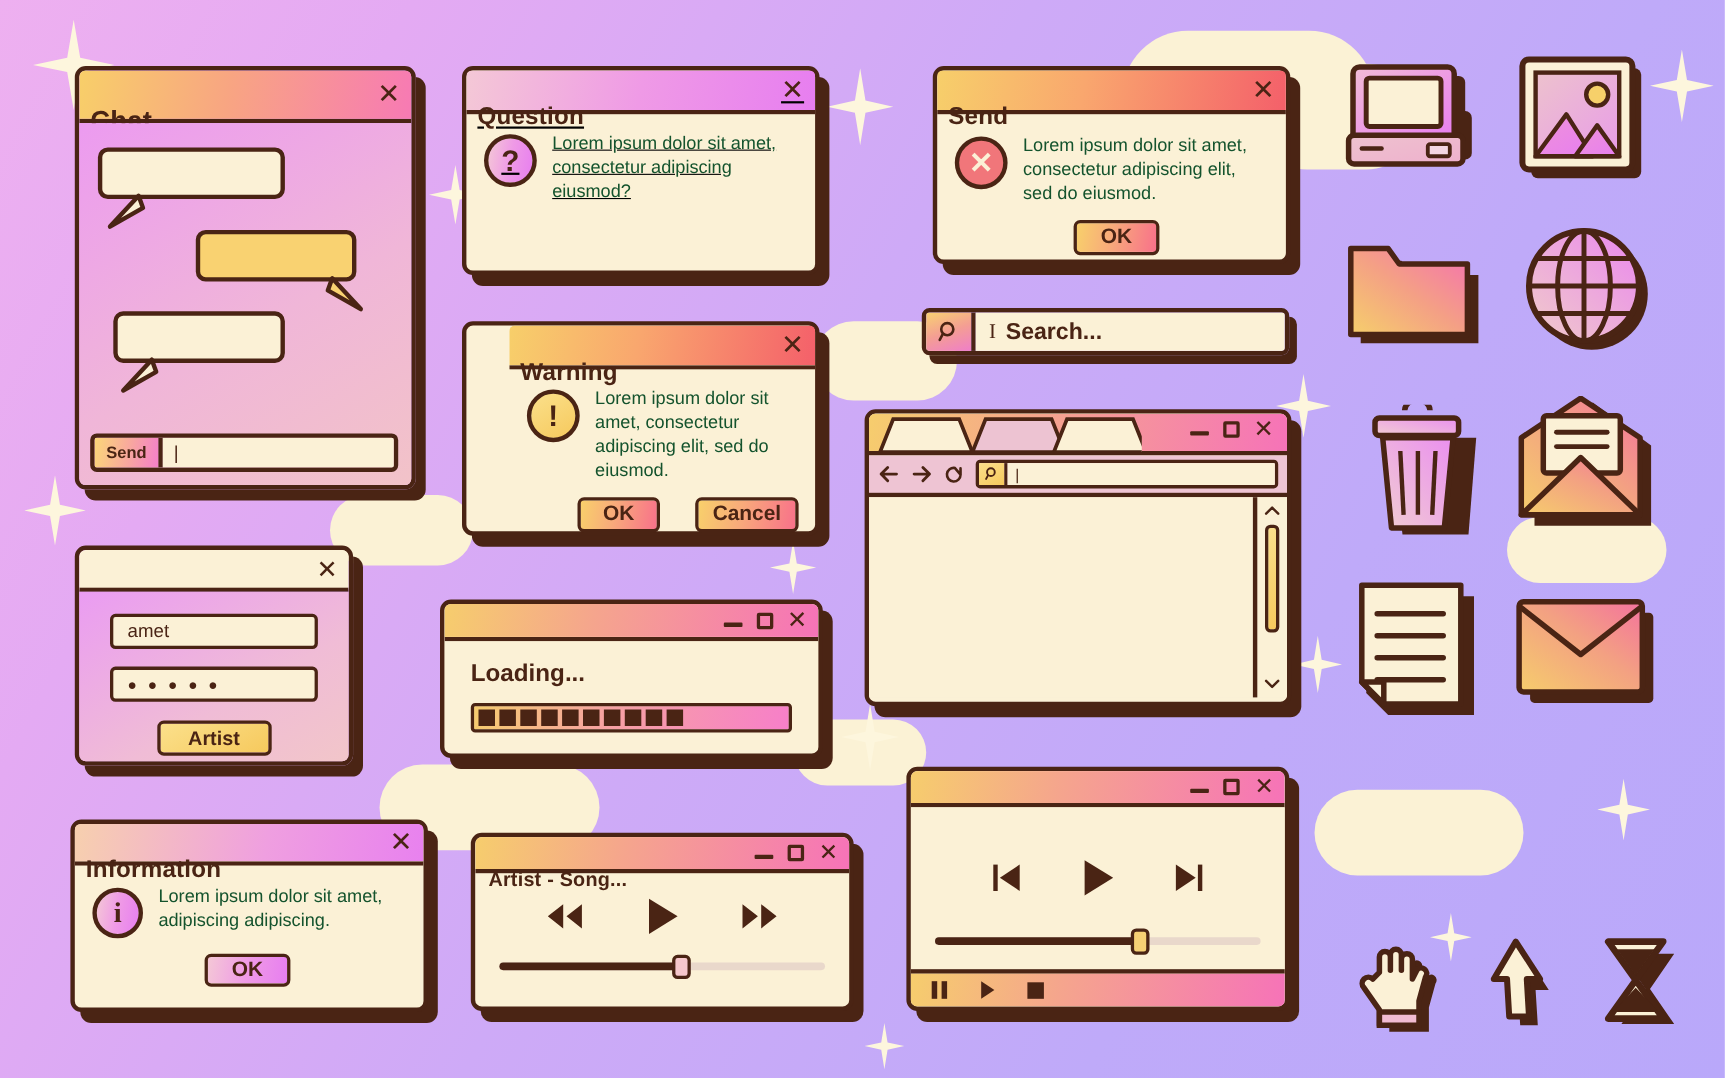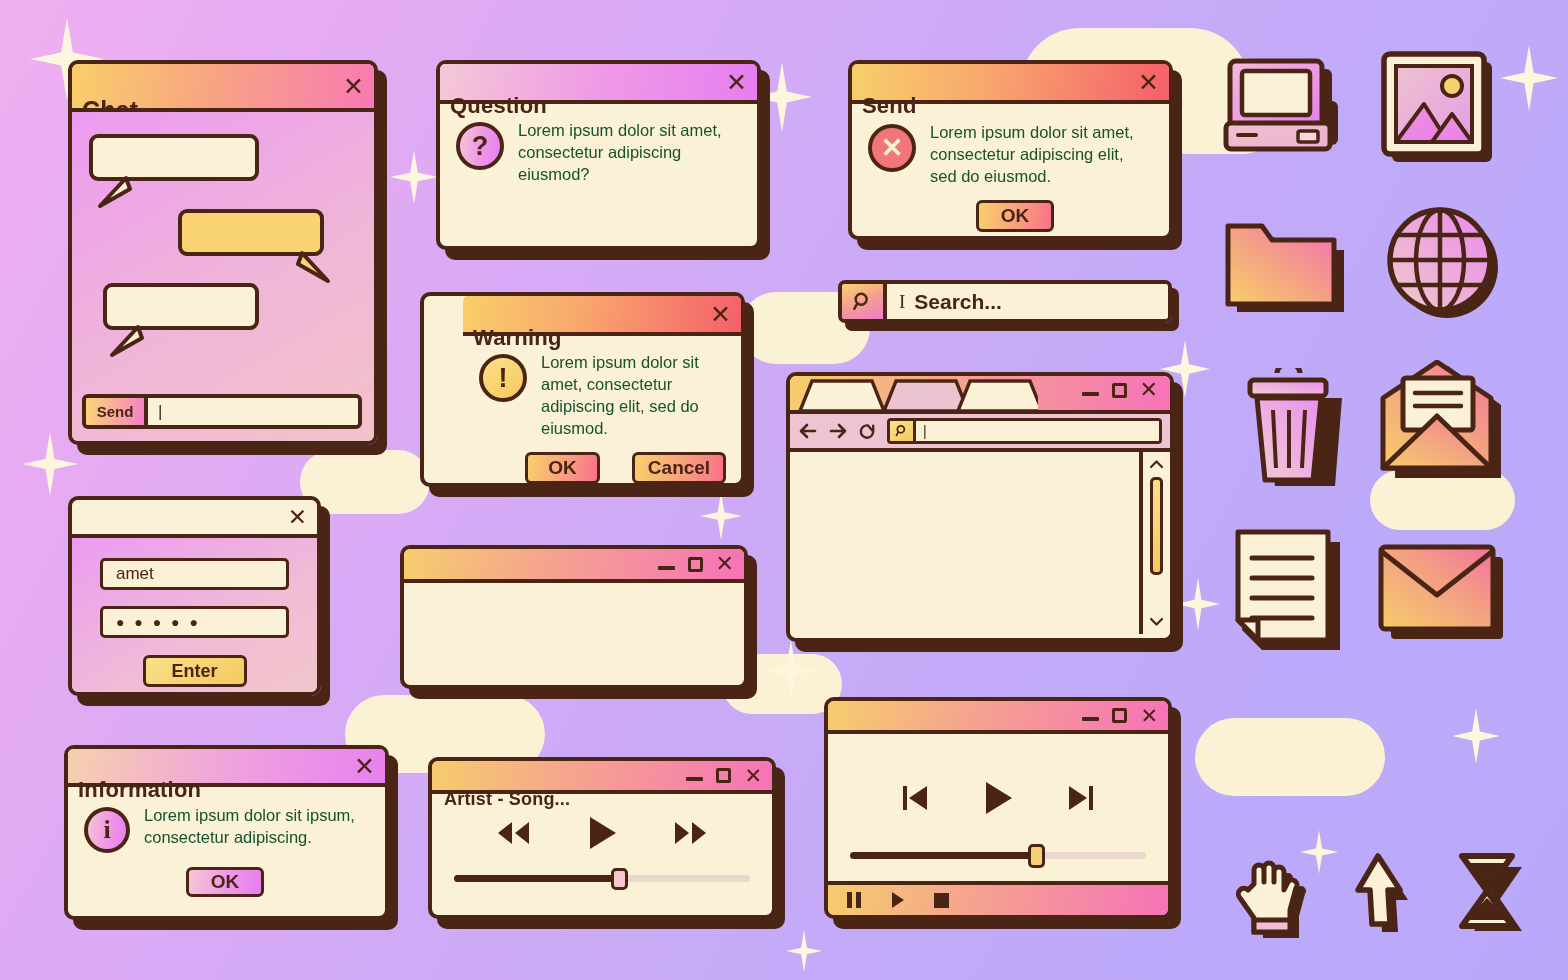--- a/index.html
+++ b/index.html
@@ -116,21 +116,21 @@
       <div class="g-send" style="width:62px;display:flex;align-items:center;justify-content:center;border-right:4px solid #4a2414;">
         <span style="font-size:15px;font-weight:bold;color:#4a2414;">Send</span>
       </div>
       <div style="flex:1;background:#fbf1d6;display:flex;align-items:center;padding-left:10px;">
         <span style="font-size:17px;color:#4a2414;">|</span>
       </div>
     </div>
   </div>
 </div>
 
-<div class="win" style="left:436px;top:60px;width:325px;height:190px;">
+<div class="win" style="left:420px;top:60px;width:325px;height:190px;text-decoration:underline;">
   <div class="tbar g-q" style="height:40px;">
     <span class="ttl" style="font-size:22px;">Question</span>
     <div class="tbtns">
         <span class="tb-x">✕</span>
       </div>
   </div>
   <div class="body" style="display:flex;gap:14px;padding:16px 16px 0 16px;">
     <div class="ico-circ g-q" style="width:48px;height:48px;font-size:27px;margin-top:2px;">
       <span>?</span>
     </div>
@@ -253,48 +253,65 @@
       </div>
   </div>
   <div class="g-loginbody" style="height:158px;padding:20px 28px;">
     <div style="height:32px;background:#fbf1d6;border:3px solid #4a2414;border-radius:5px;display:flex;align-items:center;padding-left:13px;">
       <span style="font-size:17px;color:#4a2414;">amet</span>
     </div>
     <div style="height:32px;background:#fbf1d6;border:3px solid #4a2414;border-radius:5px;display:flex;align-items:center;padding-left:13px;margin-top:16px;letter-spacing:3px;">
       <span style="font-size:14px;color:#4a2414;">● ● ● ● ●</span>
     </div>
     <div class="btn g-yel" style="width:104px;height:32px;margin:17px auto 0 auto;font-size:18px;">
-      <span>Enter</span>
+      <span>Artist</span>
     </div>
   </div>
 </div>
 
 <div class="win" style="left:400px;top:545px;width:348px;height:144px;overflow:hidden;">
   <div class="tbar g-pinky" style="height:34px;">
     <span class="ttl"></span>
     <div class="tbtns">
       <span class="tb-min"></span>
       <span class="tb-max"></span>
       <span class="tb-x" style="font-size:22px;">✕</span>
     </div>
   </div>
+  <div style="padding:16px 24px;">
+    <div style="font-size:22px;font-weight:bold;color:#4a2414;">Loading...</div>
+    <div style="margin-top:14px;height:27px;border:3px solid #4a2414;border-radius:4px;overflow:hidden;display:flex;background:linear-gradient(100deg,#f6cc6e 0%,#f6a2a2 42%,#f77fc9 100%);">
+      <div style="display:flex;align-items:center;gap:4px;padding-left:4px;">
+        <span style="width:15px;height:15px;background:#4a2414;"></span>
+          <span style="width:15px;height:15px;background:#4a2414;"></span>
+        <span style="width:15px;height:15px;background:#4a2414;"></span>
+          <span style="width:15px;height:15px;background:#4a2414;"></span>
+        <span style="width:15px;height:15px;background:#4a2414;"></span>
+          <span style="width:15px;height:15px;background:#4a2414;"></span>
+        <span style="width:15px;height:15px;background:#4a2414;"></span>
+          <span style="width:15px;height:15px;background:#4a2414;"></span>
+        <span style="width:15px;height:15px;background:#4a2414;"></span>
+          <span style="width:15px;height:15px;background:#4a2414;"></span>
+      </div>
+    </div>
+  </div>
 </div>
 
 <div class="win" style="left:64px;top:745px;width:325px;height:175px;">
   <div class="tbar g-violet" style="height:38px;">
     <span class="ttl" style="font-size:22px;">Information</span>
     <div class="tbtns">
         <span class="tb-x">✕</span>
       </div>
   </div>
   <div class="body" style="display:flex;gap:14px;padding:18px 16px 0 16px;">
     <div class="ico-circ g-q" style="width:46px;height:46px;font-size:26px;font-family:'Liberation Serif',serif;margin-top:2px;">
       <span style="font-weight:bold;">i</span>
     </div>
-    <div class="msg" style="width:228px;">Lorem ipsum dolor sit ipsum, consectetur adipiscing.</div>
+    <div class="msg" style="width:228px;">Lorem ipsum dolor sit amet, adipiscing adipiscing.</div>
   </div>
   <div style="display:flex;padding:14px 0 0 118px;">
     <div class="btn g-q" style="width:78px;height:30px;">
       <span>OK</span>
     </div>
   </div>
 </div>
 
 <div class="win" style="left:428px;top:757px;width:348px;height:162px;overflow:hidden;">
   <div class="tbar g-pinky" style="height:33px;padding-left:12px;">

